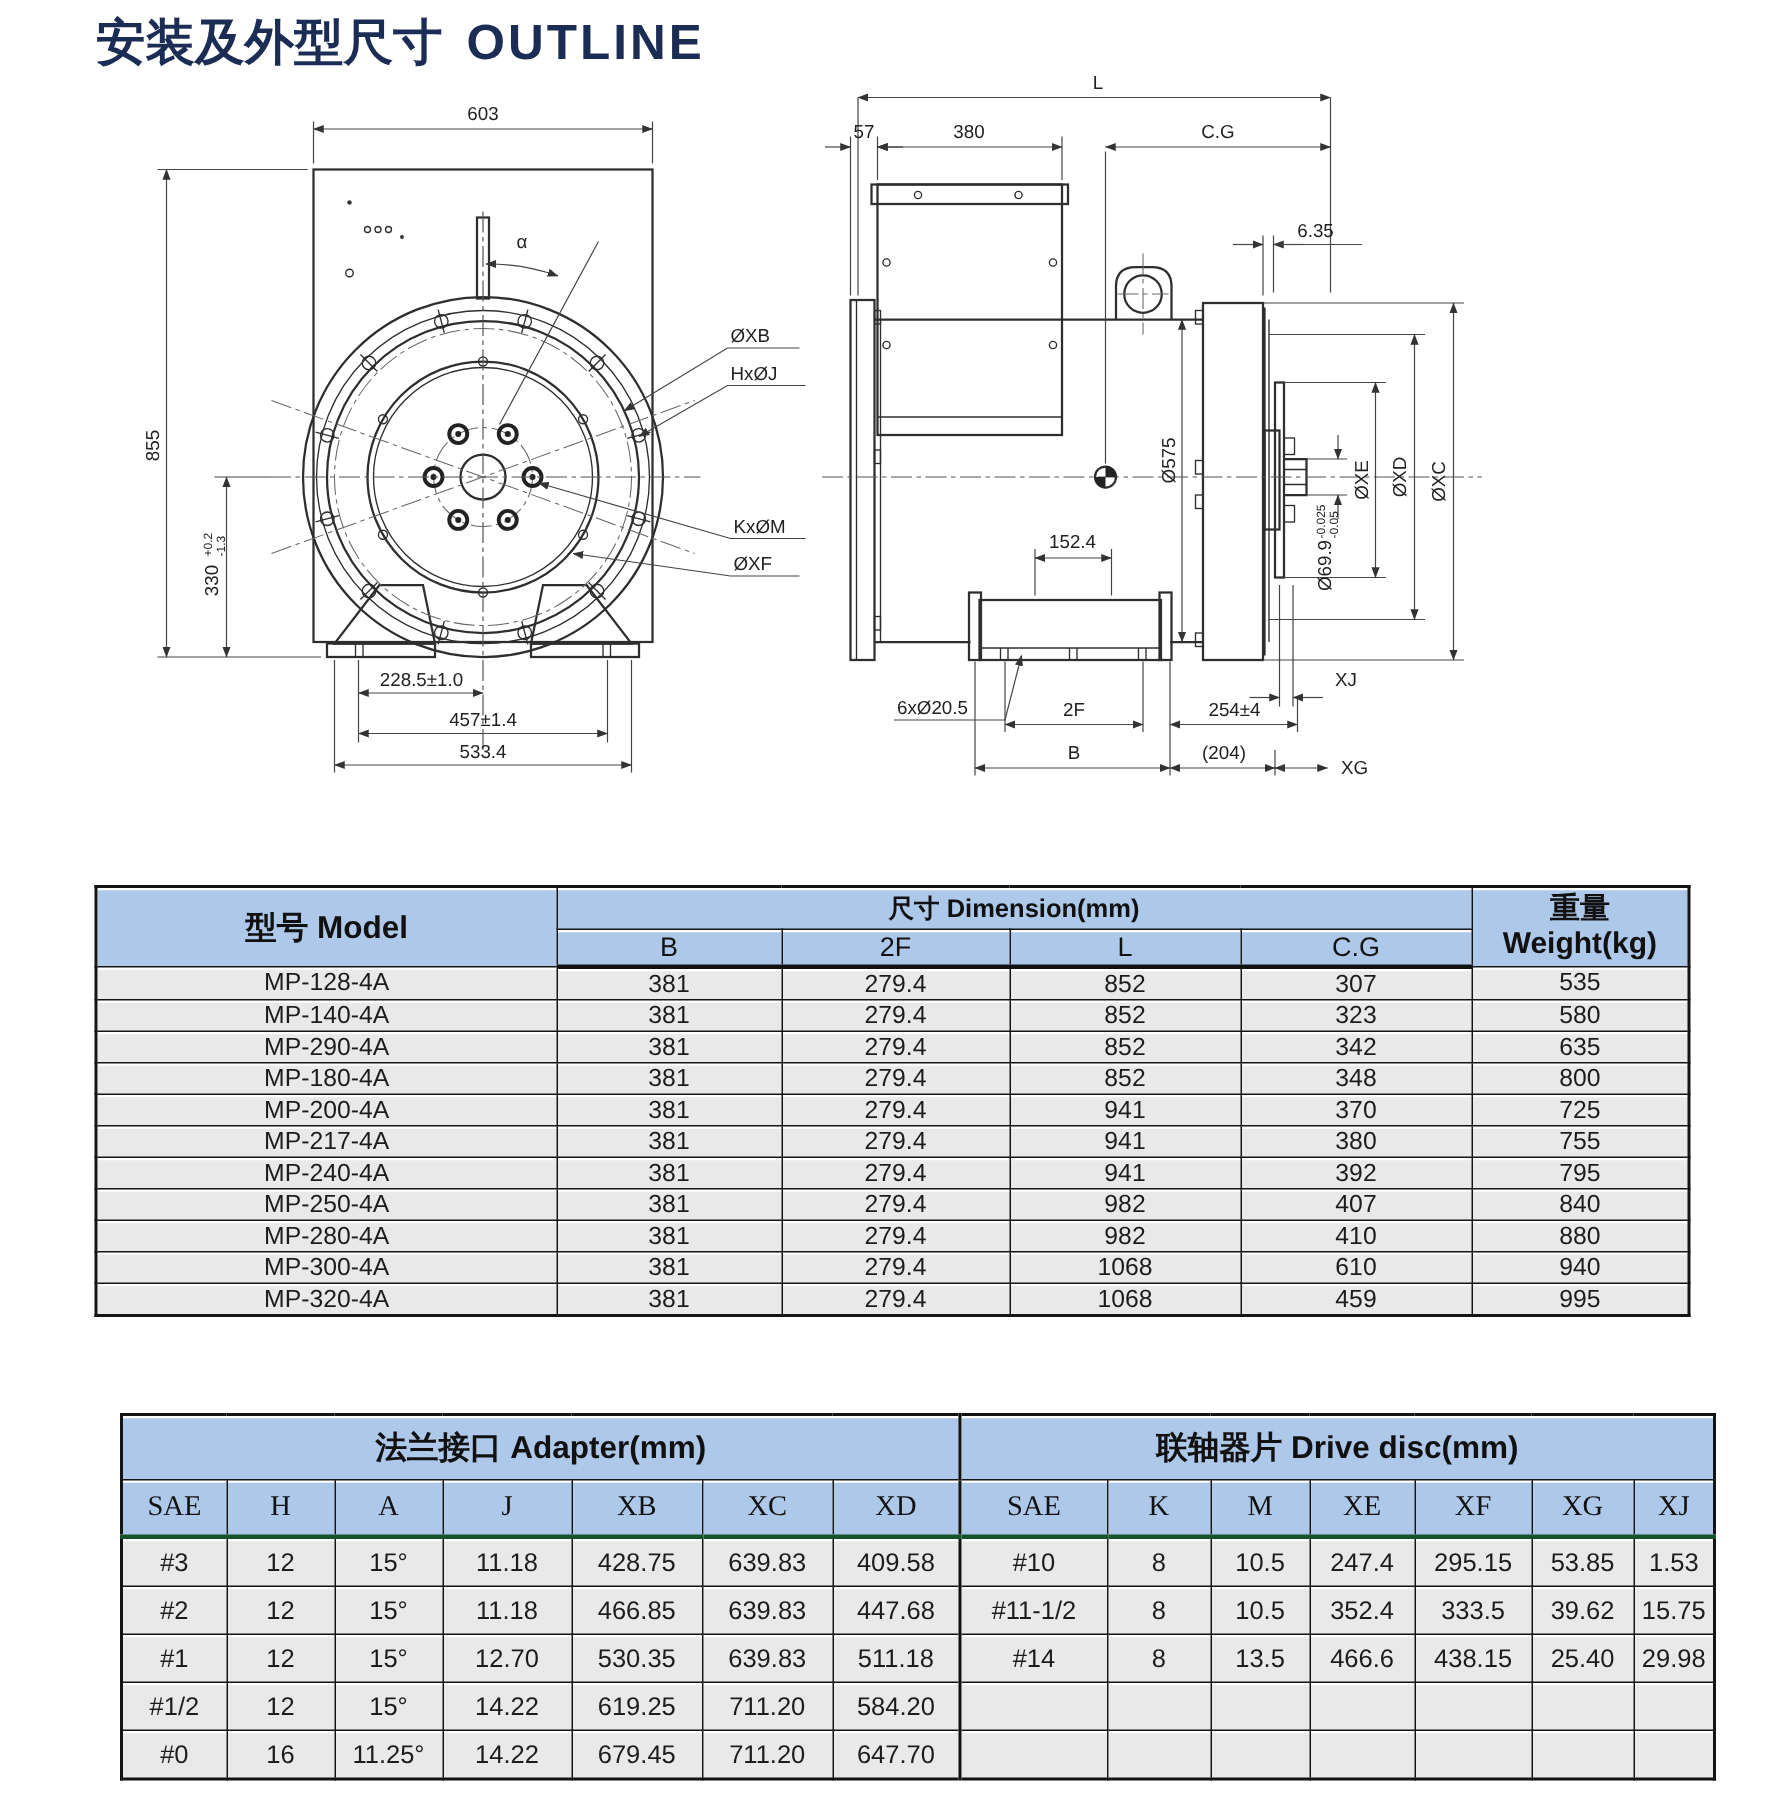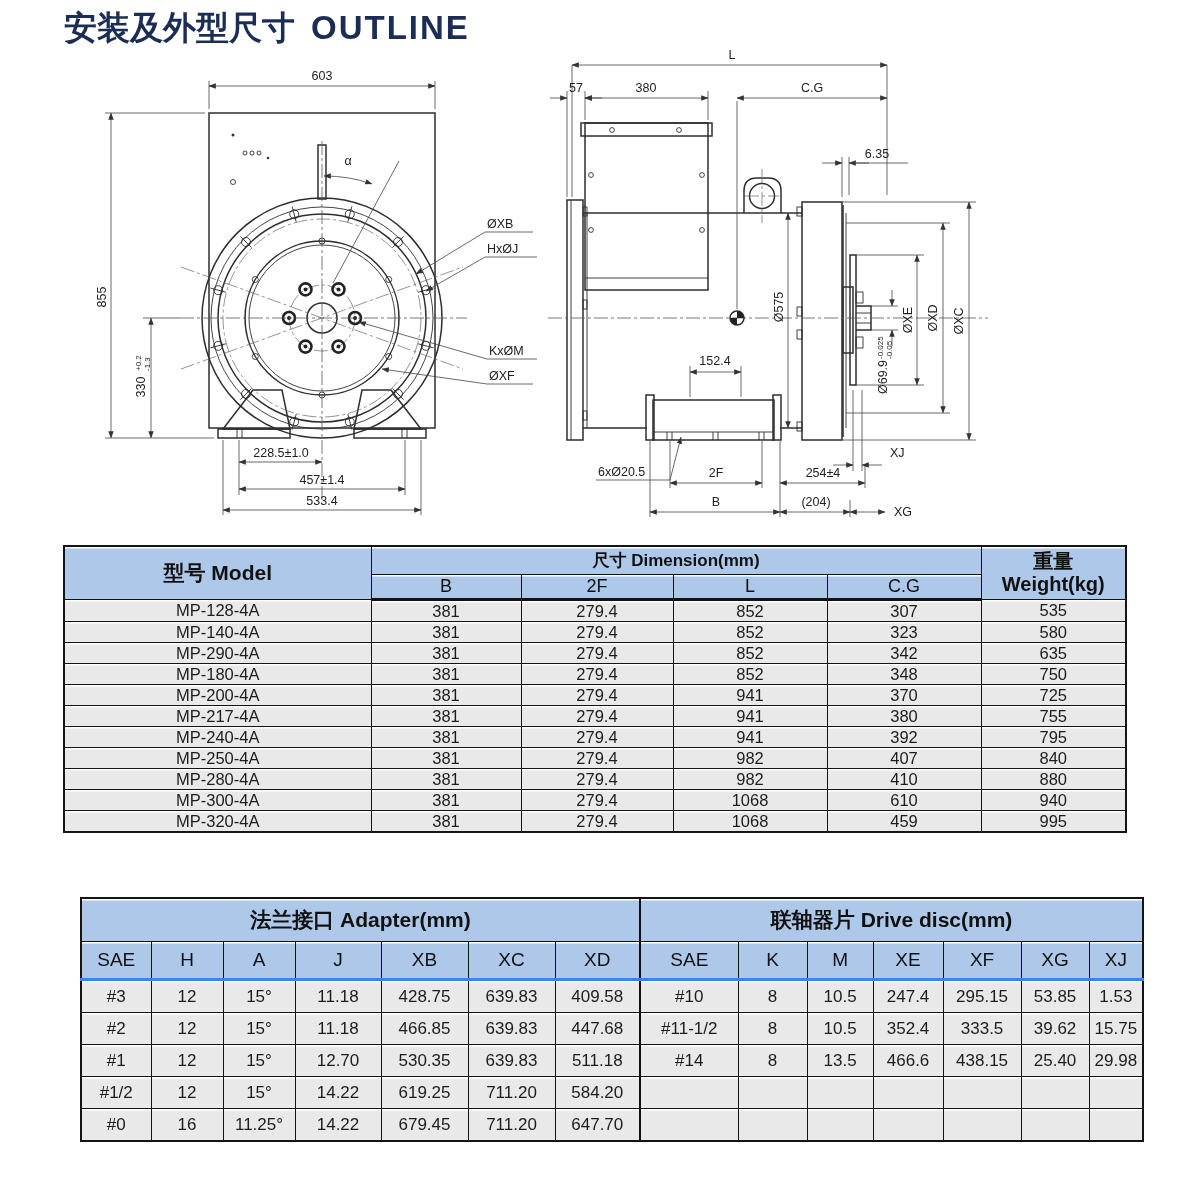--- a/index.html
+++ b/index.html
@@ -14,36 +14,36 @@
   svg .cl{stroke:#555;stroke-width:0.8;fill:none;stroke-dasharray:14 3 3 3;}
   svg .cl2{stroke:#666;stroke-width:0.7;fill:none;stroke-dasharray:14 3 3 3;}
   svg .dim{stroke:#444;stroke-width:0.8;fill:none;}
   svg text{fill:#222;stroke:none;font-family:"Liberation Sans",sans-serif;font-size:12.5px;}
   svg .dt{text-anchor:middle;}
   svg .dtl{text-anchor:start;}
   svg .dts{font-size:8px;text-anchor:start;}
   .fv{left:85px;top:55px;width:450px;height:475px;}
   .sv{left:540px;top:45px;width:600px;height:485px;}
 
-  table{border-collapse:collapse;table-layout:fixed;background:#fff;}
+  table{border-collapse:collapse;table-layout:fixed;background:#fff;margin-top:45px;}
   .t1{position:absolute;left:63px;top:545px;width:1062px;border:2.5px solid #141414;}
   .t2{position:absolute;left:80px;top:897px;width:1062px;border:2.5px solid #141414;}
   th,td{border:1.6px solid #141414;text-align:center;vertical-align:middle;padding:0;
         box-shadow:inset 0 1.5px 0 #ffffff;color:#1c1c1c;overflow:hidden;}
   th{background:#adc8e9;font-weight:700;color:#111;}
   td{background:#e9e9e9;}
   .t1 .h-model{font-size:21px;height:52px;}
   .t1 .h-dim{font-size:17px;height:26px;}
   .t1 .h-sub{font-size:18px;font-weight:400;height:22px;}
   .t1 .h-weight{font-size:20px;line-height:1.15;text-align:center;}
   .t1 thead tr:last-child th{border-bottom:3px solid #111;}
   .t1 tbody td{height:20px;font-size:16.5px;line-height:1;}
   .t2 .h-group{font-size:21px;height:42px;}
   .t2 .h-col{font-size:19px;font-weight:400;height:36px;}
-  .t2 thead tr:last-child th{border-bottom:3px solid #3b82f6;}
+  .t2 thead tr:last-child th{border-bottom:3px solid #14532d;font-family:Liberation Serif, serif;}
   .t2 tbody td{height:31px;font-size:17px;}
   .split{border-left:2.5px solid #111 !important;}
 </style>
 </head>
 <body>
 
 <div class="page">
 
   <div class="title">
     <span>安装及外型尺寸</span><span class="en">OUTLINE</span>
@@ -347,21 +347,21 @@
           <td>852</td>
           <td>342</td>
           <td>635</td>
         </tr>
         <tr>
           <td>MP-180-4A</td>
           <td>381</td>
           <td>279.4</td>
           <td>852</td>
           <td>348</td>
-          <td>750</td>
+          <td>800</td>
         </tr>
         <tr>
           <td>MP-200-4A</td>
           <td>381</td>
           <td>279.4</td>
           <td>941</td>
           <td>370</td>
           <td>725</td>
         </tr>
         <tr>

